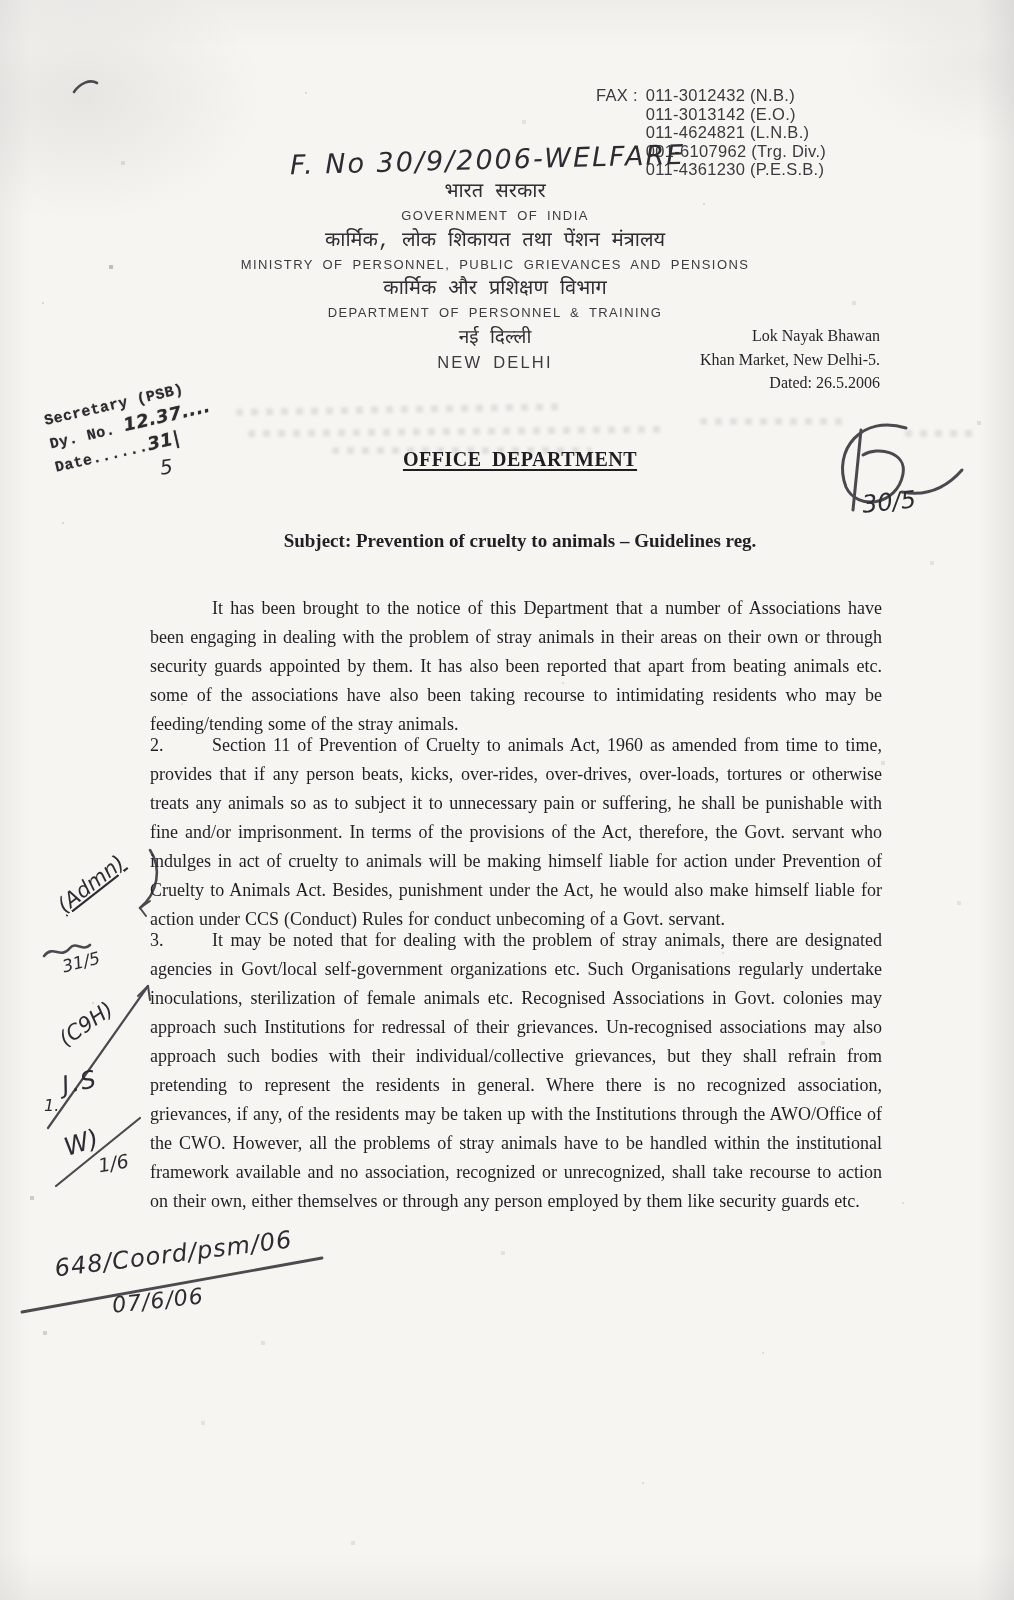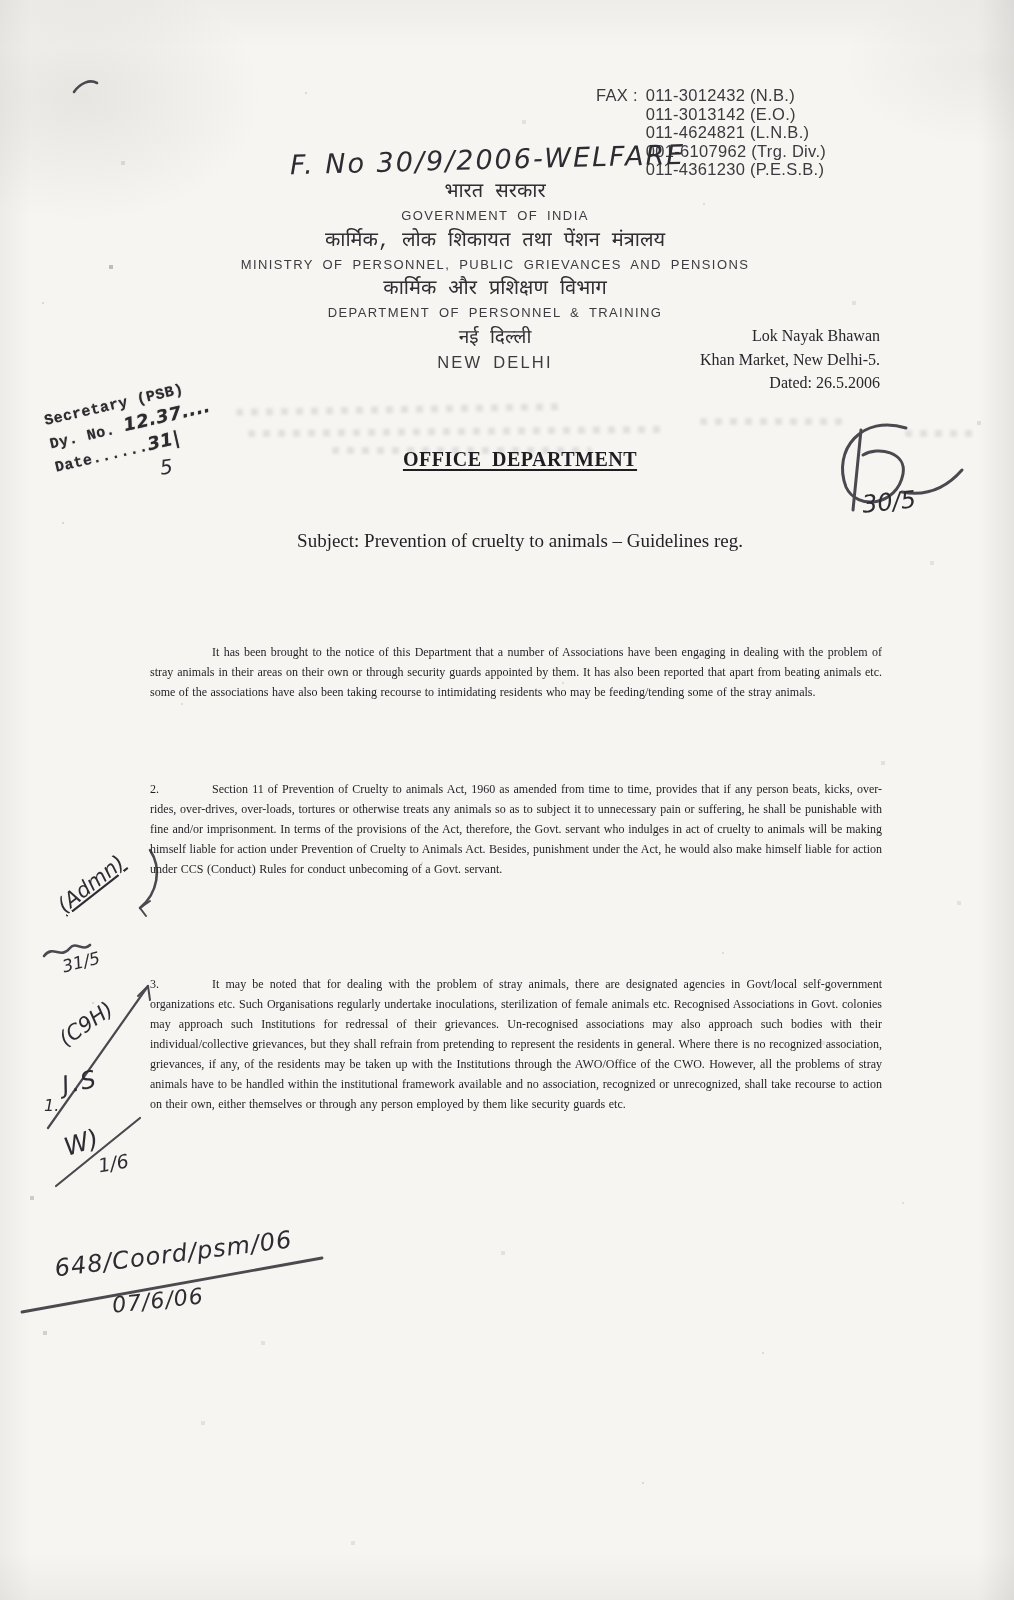--- a/index.html
+++ b/index.html
@@ -55,24 +55,24 @@
   .stamp-five{left:160px;top:455px;font-size:20px;transform:rotate(-8deg);}
   
   .memo-title{
     left:140px;top:448px;width:760px;text-align:center;
     font-size:20px;font-weight:bold;letter-spacing:.5px;word-spacing:5px;
     text-decoration:underline;text-decoration-thickness:2px;text-underline-offset:3px;
     color:#1d1d22;
   }
   .subject{
     left:140px;top:530px;width:760px;text-align:center;
-    font-size:19px;font-weight:normal;color:#1f1f24;
-  }
-  
-  .para{left:150px;width:732px;font-size:12px;line-height:20px;color:#1f1f24;margin-top:48px;}
+    font-size:19px;font-weight:bold;color:#1f1f24;
+  }
+  
+  .para{left:150px;width:732px;font-size:18px;line-height:29px;color:#1f1f24;}
   .para p{margin:0;text-align:justify;text-indent:62px;word-spacing:.5px;}
   .para .pnum{position:absolute;left:0;top:0;}
   
   .ann{white-space:nowrap;}
   .ann-admn{left:52px;top:872px;font-size:21px;transform:rotate(-38deg);text-decoration:underline;}
   .ann-315{left:62px;top:952px;font-size:17px;transform:rotate(-14deg);}
   .ann-c9h{left:56px;top:1012px;font-size:21px;transform:rotate(-35deg);}
   .ann-js{left:62px;top:1068px;font-size:24px;transform:rotate(-12deg);letter-spacing:2px;}
   .ann-jsdot{left:44px;top:1096px;font-size:16px;}
   .ann-w{left:64px;top:1128px;font-size:25px;transform:rotate(-18deg);}

